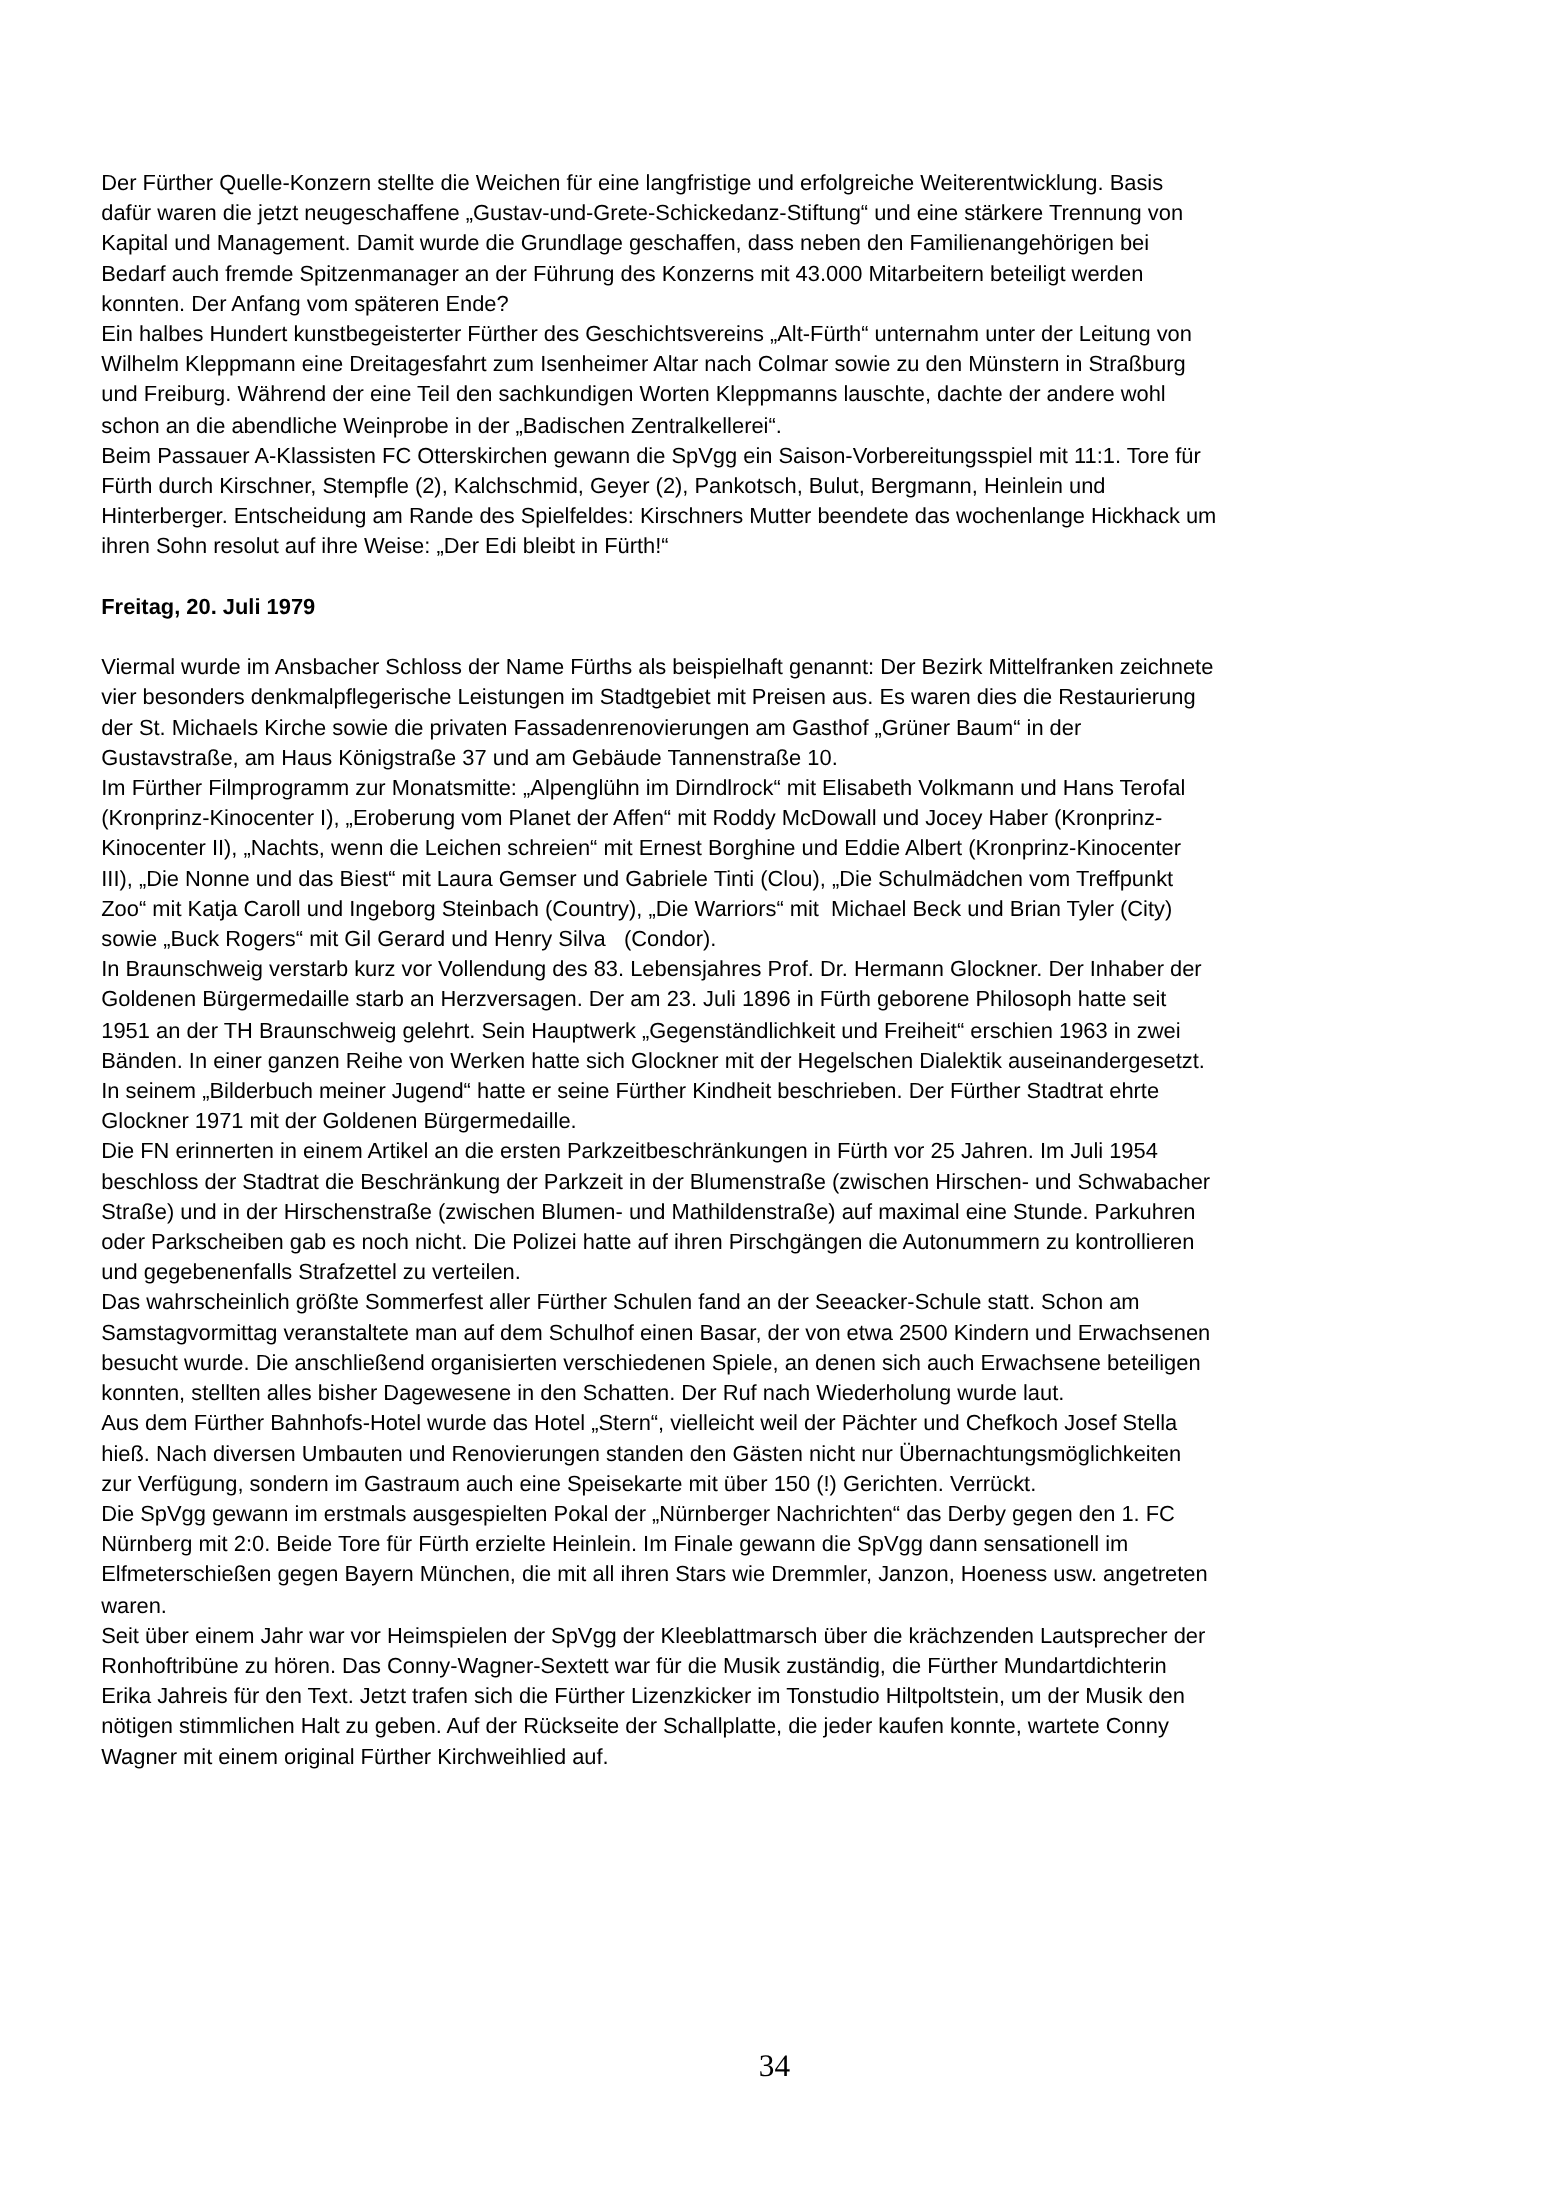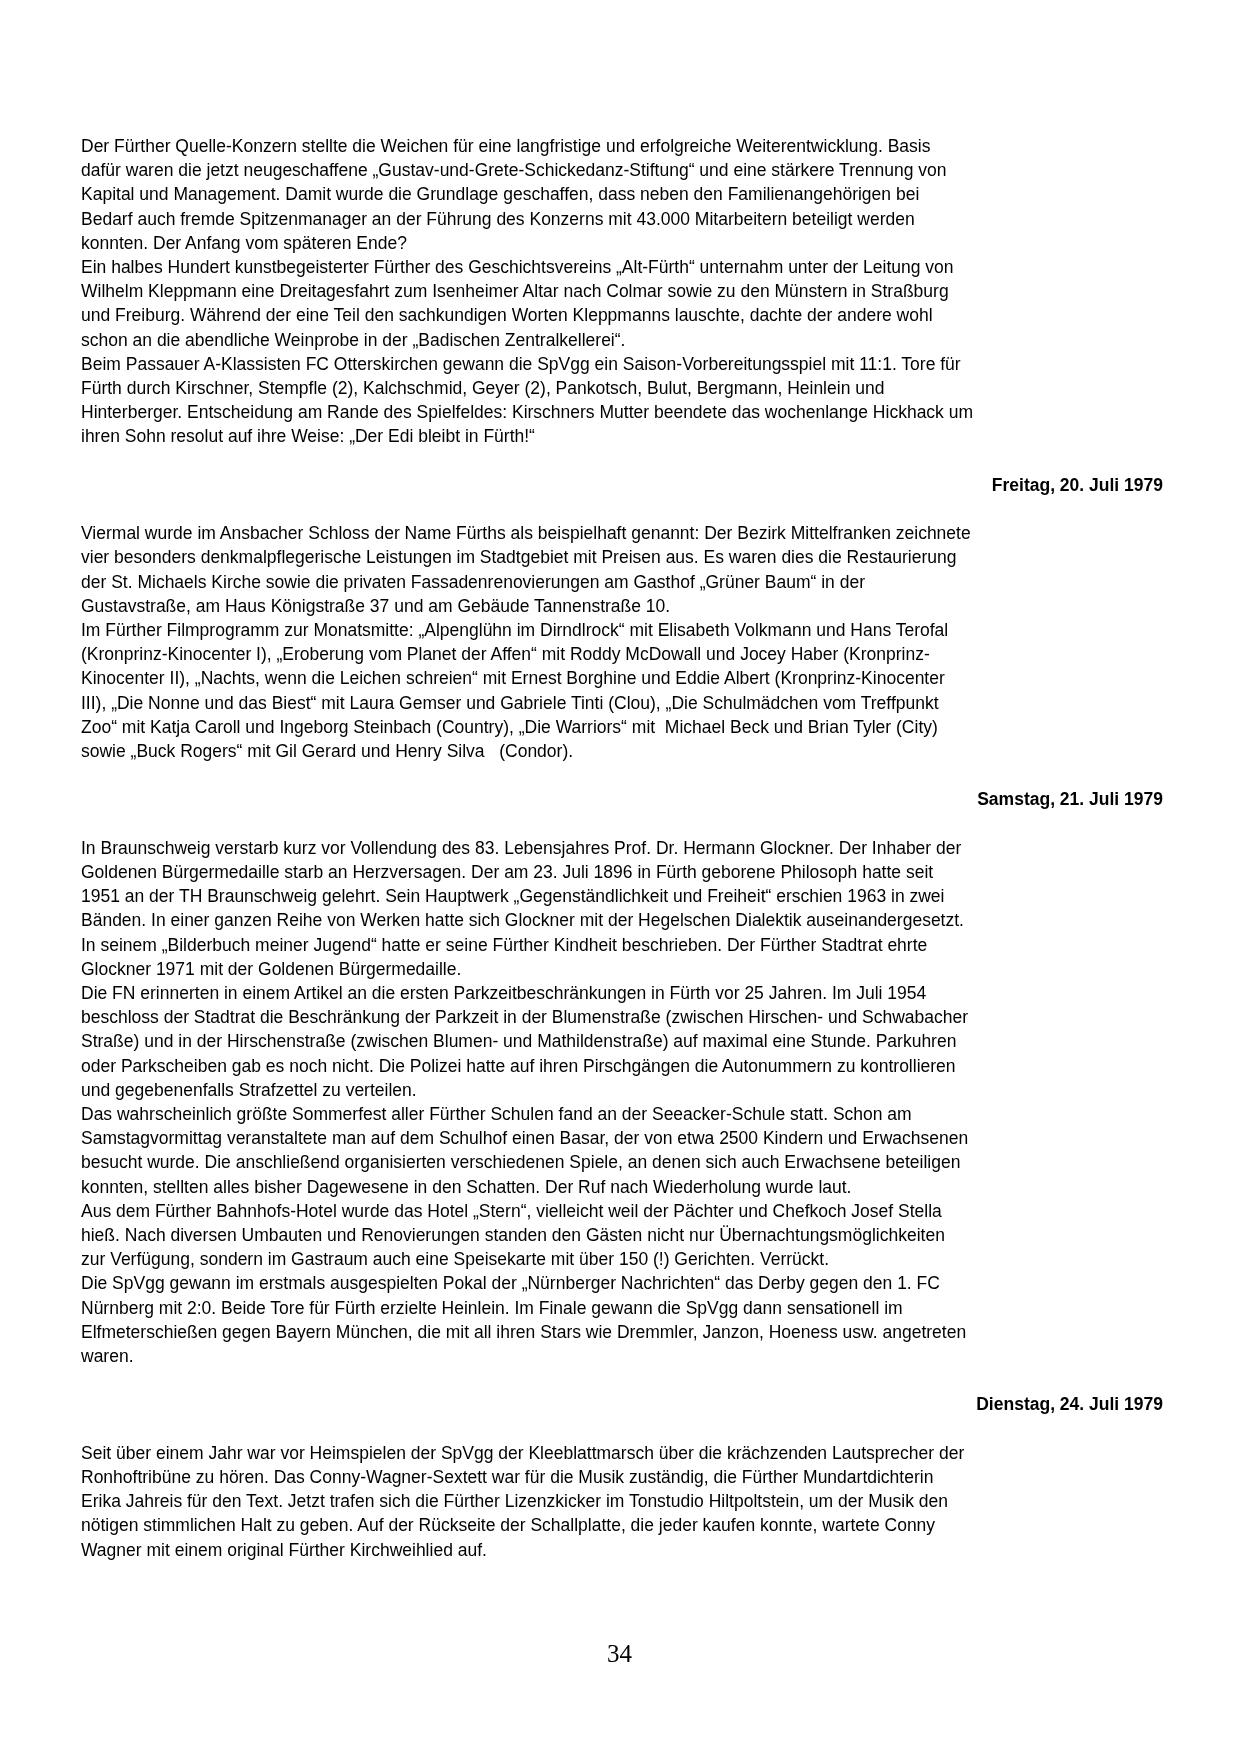--- a/index.html
+++ b/index.html
@@ -29,21 +29,20 @@
   .para {
     margin: 0;
     white-space: pre-wrap;
   }
   .heading {
     margin: 24.2px 0 24.2px 0;
     font-size: 17.5px;
     font-weight: bold;
     line-height: 24.2px;
     white-space: pre-wrap;
-    text-align: right;
   }
   .page-number {
     position: absolute;
     top: 1615px;
     left: 0;
     width: 1239px;
     text-align: center;
     font-family: "Liberation Serif", "DejaVu Serif", serif;
     font-size: 25px;
     line-height: 30px;
@@ -73,21 +72,20 @@
 vier besonders denkmalpflegerische Leistungen im Stadtgebiet mit Preisen aus. Es waren dies die Restaurierung
 der St. Michaels Kirche sowie die privaten Fassadenrenovierungen am Gasthof „Grüner Baum“ in der
 Gustavstraße, am Haus Königstraße 37 und am Gebäude Tannenstraße 10.</p>
     <p class="para">Im Fürther Filmprogramm zur Monatsmitte: „Alpenglühn im Dirndlrock“ mit Elisabeth Volkmann und Hans Terofal
 (Kronprinz-Kinocenter I), „Eroberung vom Planet der Affen“ mit Roddy McDowall und Jocey Haber (Kronprinz-
 Kinocenter II), „Nachts, wenn die Leichen schreien“ mit Ernest Borghine und Eddie Albert (Kronprinz-Kinocenter
 III), „Die Nonne und das Biest“ mit Laura Gemser und Gabriele Tinti (Clou), „Die Schulmädchen vom Treffpunkt
 Zoo“ mit Katja Caroll und Ingeborg Steinbach (Country), „Die Warriors“ mit  Michael Beck und Brian Tyler (City)
 sowie „Buck Rogers“ mit Gil Gerard und Henry Silva   (Condor).</p>
 
-    <h2 class="heading">Samstag, 21. Juli 1979</h2>
     <p class="para">In Braunschweig verstarb kurz vor Vollendung des 83. Lebensjahres Prof. Dr. Hermann Glockner. Der Inhaber der
 Goldenen Bürgermedaille starb an Herzversagen. Der am 23. Juli 1896 in Fürth geborene Philosoph hatte seit
 1951 an der TH Braunschweig gelehrt. Sein Hauptwerk „Gegenständlichkeit und Freiheit“ erschien 1963 in zwei
 Bänden. In einer ganzen Reihe von Werken hatte sich Glockner mit der Hegelschen Dialektik auseinandergesetzt.
 In seinem „Bilderbuch meiner Jugend“ hatte er seine Fürther Kindheit beschrieben. Der Fürther Stadtrat ehrte
 Glockner 1971 mit der Goldenen Bürgermedaille.</p>
     <p class="para">Die FN erinnerten in einem Artikel an die ersten Parkzeitbeschränkungen in Fürth vor 25 Jahren. Im Juli 1954
 beschloss der Stadtrat die Beschränkung der Parkzeit in der Blumenstraße (zwischen Hirschen- und Schwabacher
 Straße) und in der Hirschenstraße (zwischen Blumen- und Mathildenstraße) auf maximal eine Stunde. Parkuhren
 oder Parkscheiben gab es noch nicht. Die Polizei hatte auf ihren Pirschgängen die Autonummern zu kontrollieren
@@ -98,21 +96,20 @@
 besucht wurde. Die anschließend organisierten verschiedenen Spiele, an denen sich auch Erwachsene beteiligen
 konnten, stellten alles bisher Dagewesene in den Schatten. Der Ruf nach Wiederholung wurde laut.</p>
     <p class="para">Aus dem Fürther Bahnhofs-Hotel wurde das Hotel „Stern“, vielleicht weil der Pächter und Chefkoch Josef Stella
 hieß. Nach diversen Umbauten und Renovierungen standen den Gästen nicht nur Übernachtungsmöglichkeiten
 zur Verfügung, sondern im Gastraum auch eine Speisekarte mit über 150 (!) Gerichten. Verrückt.</p>
     <p class="para">Die SpVgg gewann im erstmals ausgespielten Pokal der „Nürnberger Nachrichten“ das Derby gegen den 1. FC
 Nürnberg mit 2:0. Beide Tore für Fürth erzielte Heinlein. Im Finale gewann die SpVgg dann sensationell im
 Elfmeterschießen gegen Bayern München, die mit all ihren Stars wie Dremmler, Janzon, Hoeness usw. angetreten
 waren.</p>
 
-    <h2 class="heading">Dienstag, 24. Juli 1979</h2>
     <p class="para">Seit über einem Jahr war vor Heimspielen der SpVgg der Kleeblattmarsch über die krächzenden Lautsprecher der
 Ronhoftribüne zu hören. Das Conny-Wagner-Sextett war für die Musik zuständig, die Fürther Mundartdichterin
 Erika Jahreis für den Text. Jetzt trafen sich die Fürther Lizenzkicker im Tonstudio Hiltpoltstein, um der Musik den
 nötigen stimmlichen Halt zu geben. Auf der Rückseite der Schallplatte, die jeder kaufen konnte, wartete Conny
 Wagner mit einem original Fürther Kirchweihlied auf.</p>
   </div>
 
   <div class="page-number">34</div>
 </div>
 

